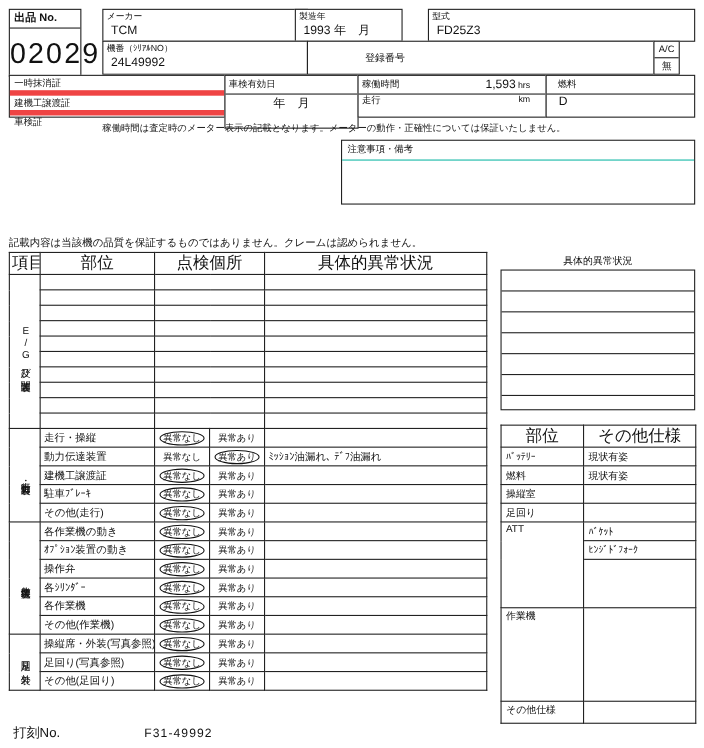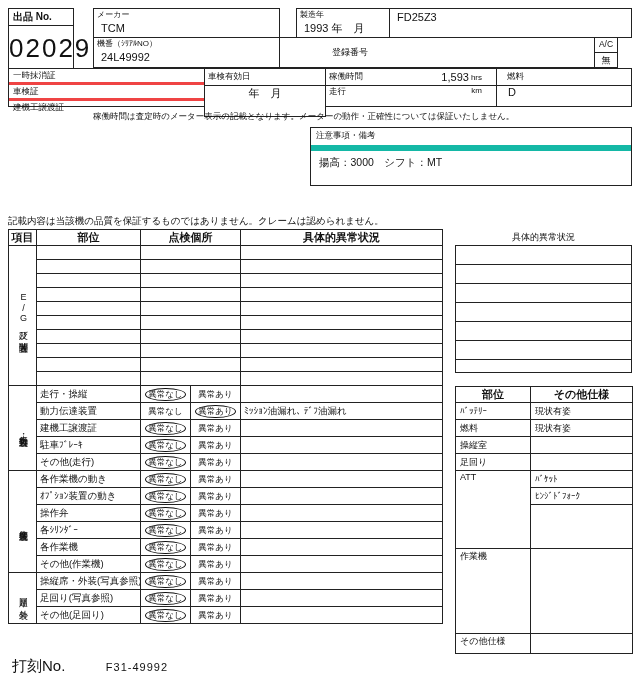--- a/index.html
+++ b/index.html
@@ -6,95 +6,96 @@
   body{width:640px;height:680px;position:relative;background:#fff;color:#111;
        font-family:"Liberation Sans","DejaVu Sans",sans-serif;overflow:hidden}
   .abs{position:absolute}
   .box{border:1px solid #222;background:#fff;box-sizing:border-box}
   .flbl{display:block;font-size:8px;line-height:10px;padding:1px 3px 0 3px;white-space:nowrap}
   .fval{display:block;font-size:11px;line-height:14px;padding:1px 7px;white-space:nowrap}
   
   .ex-lbl{font-size:10px;font-weight:bold;padding:1px 4px;border-bottom:1px solid #222;height:14px;line-height:13px}
   .ex-num{font-size:26px;letter-spacing:2px;text-align:left;line-height:44px}
   
-  .docrow{height:13px;line-height:12px;font-size:8.5px;padding:0 4px;border-bottom:3px solid #ef4444;white-space:nowrap}
+  .docrow{height:13px;line-height:12px;font-size:8.5px;padding:0 4px;border-bottom:5px solid #ef4444;white-space:nowrap}
   .docrow:last-child{border-bottom:none}
   .half-top{height:17px;border-bottom:1px solid #222;box-sizing:border-box;display:flex;align-items:center}
   .half-bot{height:20px;display:flex;}
   .slbl{font-size:8.5px;padding:0 3px;white-space:nowrap}
   .sval{font-size:11px;white-space:nowrap}
   .sunit{font-size:8px;padding:0 2px;white-space:nowrap}
   .grow{flex:1}
   .center{justify-content:center}
   .note{font-size:8.5px;white-space:nowrap}
-  .notes-lbl{font-size:8.5px;padding:2px 5px;border-bottom:6px solid #14b8a6;height:13px;line-height:11px}
+  .notes-lbl{font-size:8.5px;padding:2px 5px;border-bottom:1px solid #14b8a6;height:13px;line-height:11px}
   .notes-val{font-size:10.5px;padding:5px 8px;white-space:nowrap}
   .disclaimer{font-size:9.5px;white-space:nowrap}
   
   table{border-collapse:collapse;table-layout:fixed;background:#fff}
   td,th{border:1px solid #222;overflow:hidden;box-sizing:border-box}
-  th{font-weight:bold;font-size:11px;height:15px;padding:0 2px;white-space:nowrap}
+  th{font-weight:normal;font-size:15px;height:15px;padding:0 2px;white-space:nowrap}
   .mt{width:434px}
   .mt td{font-size:9.5px;padding:0 3px;white-space:nowrap}
   .r14{height:14px}
   .r17{height:17px}
   .item-cell{text-align:center;vertical-align:middle;padding:0}
   .vert{display:inline-block;writing-mode:vertical-rl;text-orientation:upright;
         font-size:9px;letter-spacing:0.5px;line-height:1.1;white-space:nowrap}
   .chk{text-align:center;padding:0 1px}
   .mark{display:inline-block;font-size:8.5px;line-height:11px;padding:0 2px;
         border:1.5px solid transparent;border-radius:50%;white-space:nowrap}
   .mark.circled{border-color:#111}
   .det{font-size:9px}
   .ab-hdr{width:177px;text-align:center;font-size:9px;white-space:nowrap}
   .ab-row{height:18px;border-bottom:1px solid #222}
   .ab-row:last-child{border-bottom:none}
   .rt{width:177px}
   .rt td{font-size:9px;padding:1px 4px;white-space:nowrap}
   .top{vertical-align:top}
-  .stamp-lbl{font-size:15px}
-  .stamp-val{font-size:11px;margin-left:36px;letter-spacing:1px}
+  .stamp-lbl{font-size:12px}
+  .stamp-val{font-size:11px;margin-left:72px;letter-spacing:1px}
 </style>
 </head>
 <body>
 
 <div class="abs box" style="left:8px;top:8px;width:66px;height:62px">
   <div class="ex-lbl">出品 No.</div>
   <div class="ex-num">02029</div>
 </div>
 
 <div class="abs box" style="left:93px;top:8px;width:187px;height:30px">
   <span class="flbl">メーカー</span>
   <span class="fval">TCM</span>
 </div>
-<div class="abs box" style="left:296px;top:8px;width:98px;height:30px">
+<div class="abs box" style="left:268px;top:8px;width:98px;height:30px">
   <span class="flbl">製造年</span>
   <span class="fval">1993 年　月</span>
 </div>
 <div class="abs box" style="left:389px;top:8px;width:243px;height:30px">
+  <span class="flbl">型式</span>
   <span class="fval">FD25Z3</span>
 </div>
 
 <div class="abs box" style="left:93px;top:37px;width:187px;height:31px">
   <span class="flbl">機番（ｼﾘｱﾙNO）</span>
   <span class="fval">24L49992</span>
 </div>
 <div class="abs box" style="left:279px;top:37px;width:316px;height:31px;display:flex;align-items:center">
   <span style="font-size:9px;padding-left:52px">登録番号</span>
   <span class="sval" style="padding-left:10px"></span>
 </div>
 <div class="abs box" style="left:594px;top:37px;width:24px;height:31px">
   <div style="font-size:8.5px;text-align:center;border-bottom:1px solid #222;height:14px;line-height:13px">A/C</div>
   <div style="font-size:9px;text-align:center;line-height:15px">無</div>
 </div>
 
 <div class="abs box" style="left:8px;top:68px;width:197px;height:39px">
   <div class="docrow">一時抹消証</div>
+  <div class="docrow">建機工譲渡証</div>
   <div class="docrow">車検証</div>
-  <div class="docrow">建機工譲渡証</div>
 </div>
 
 <div class="abs box" style="left:204px;top:68px;width:122px;height:49px">
   <div class="half-top">
       <span class="slbl">車検有効日</span>
     </div>
   <div class="half-bot center">
       <span class="sval">年　月</span>
     </div>
 </div>
@@ -120,21 +121,20 @@
     </div>
   <div class="half-bot">
       <span class="sval" style="padding-left:11px">D</span>
     </div>
 </div>
 
 <div class="abs note" style="left:93px;top:111px;width:545px">稼働時間は査定時のメーター表示の記載となります。メーターの動作・正確性については保証いたしません。</div>
 
 <div class="abs box" style="left:310px;top:127px;width:322px;height:59px">
   <div class="notes-lbl">注意事項・備考</div>
-  <div class="notes-val">揚高：3000　シフト：MT</div>
 </div>
 
 <div class="abs disclaimer" style="left:8px;top:215px">記載内容は当該機の品質を保証するものではありません。クレームは認められません。</div>
 
 <table class="mt abs" style="left:8px;top:229px">
 <colgroup>
       <col style="width:28px">
       <col style="width:104px">
       <col style="width:50px">
       <col style="width:50px">

